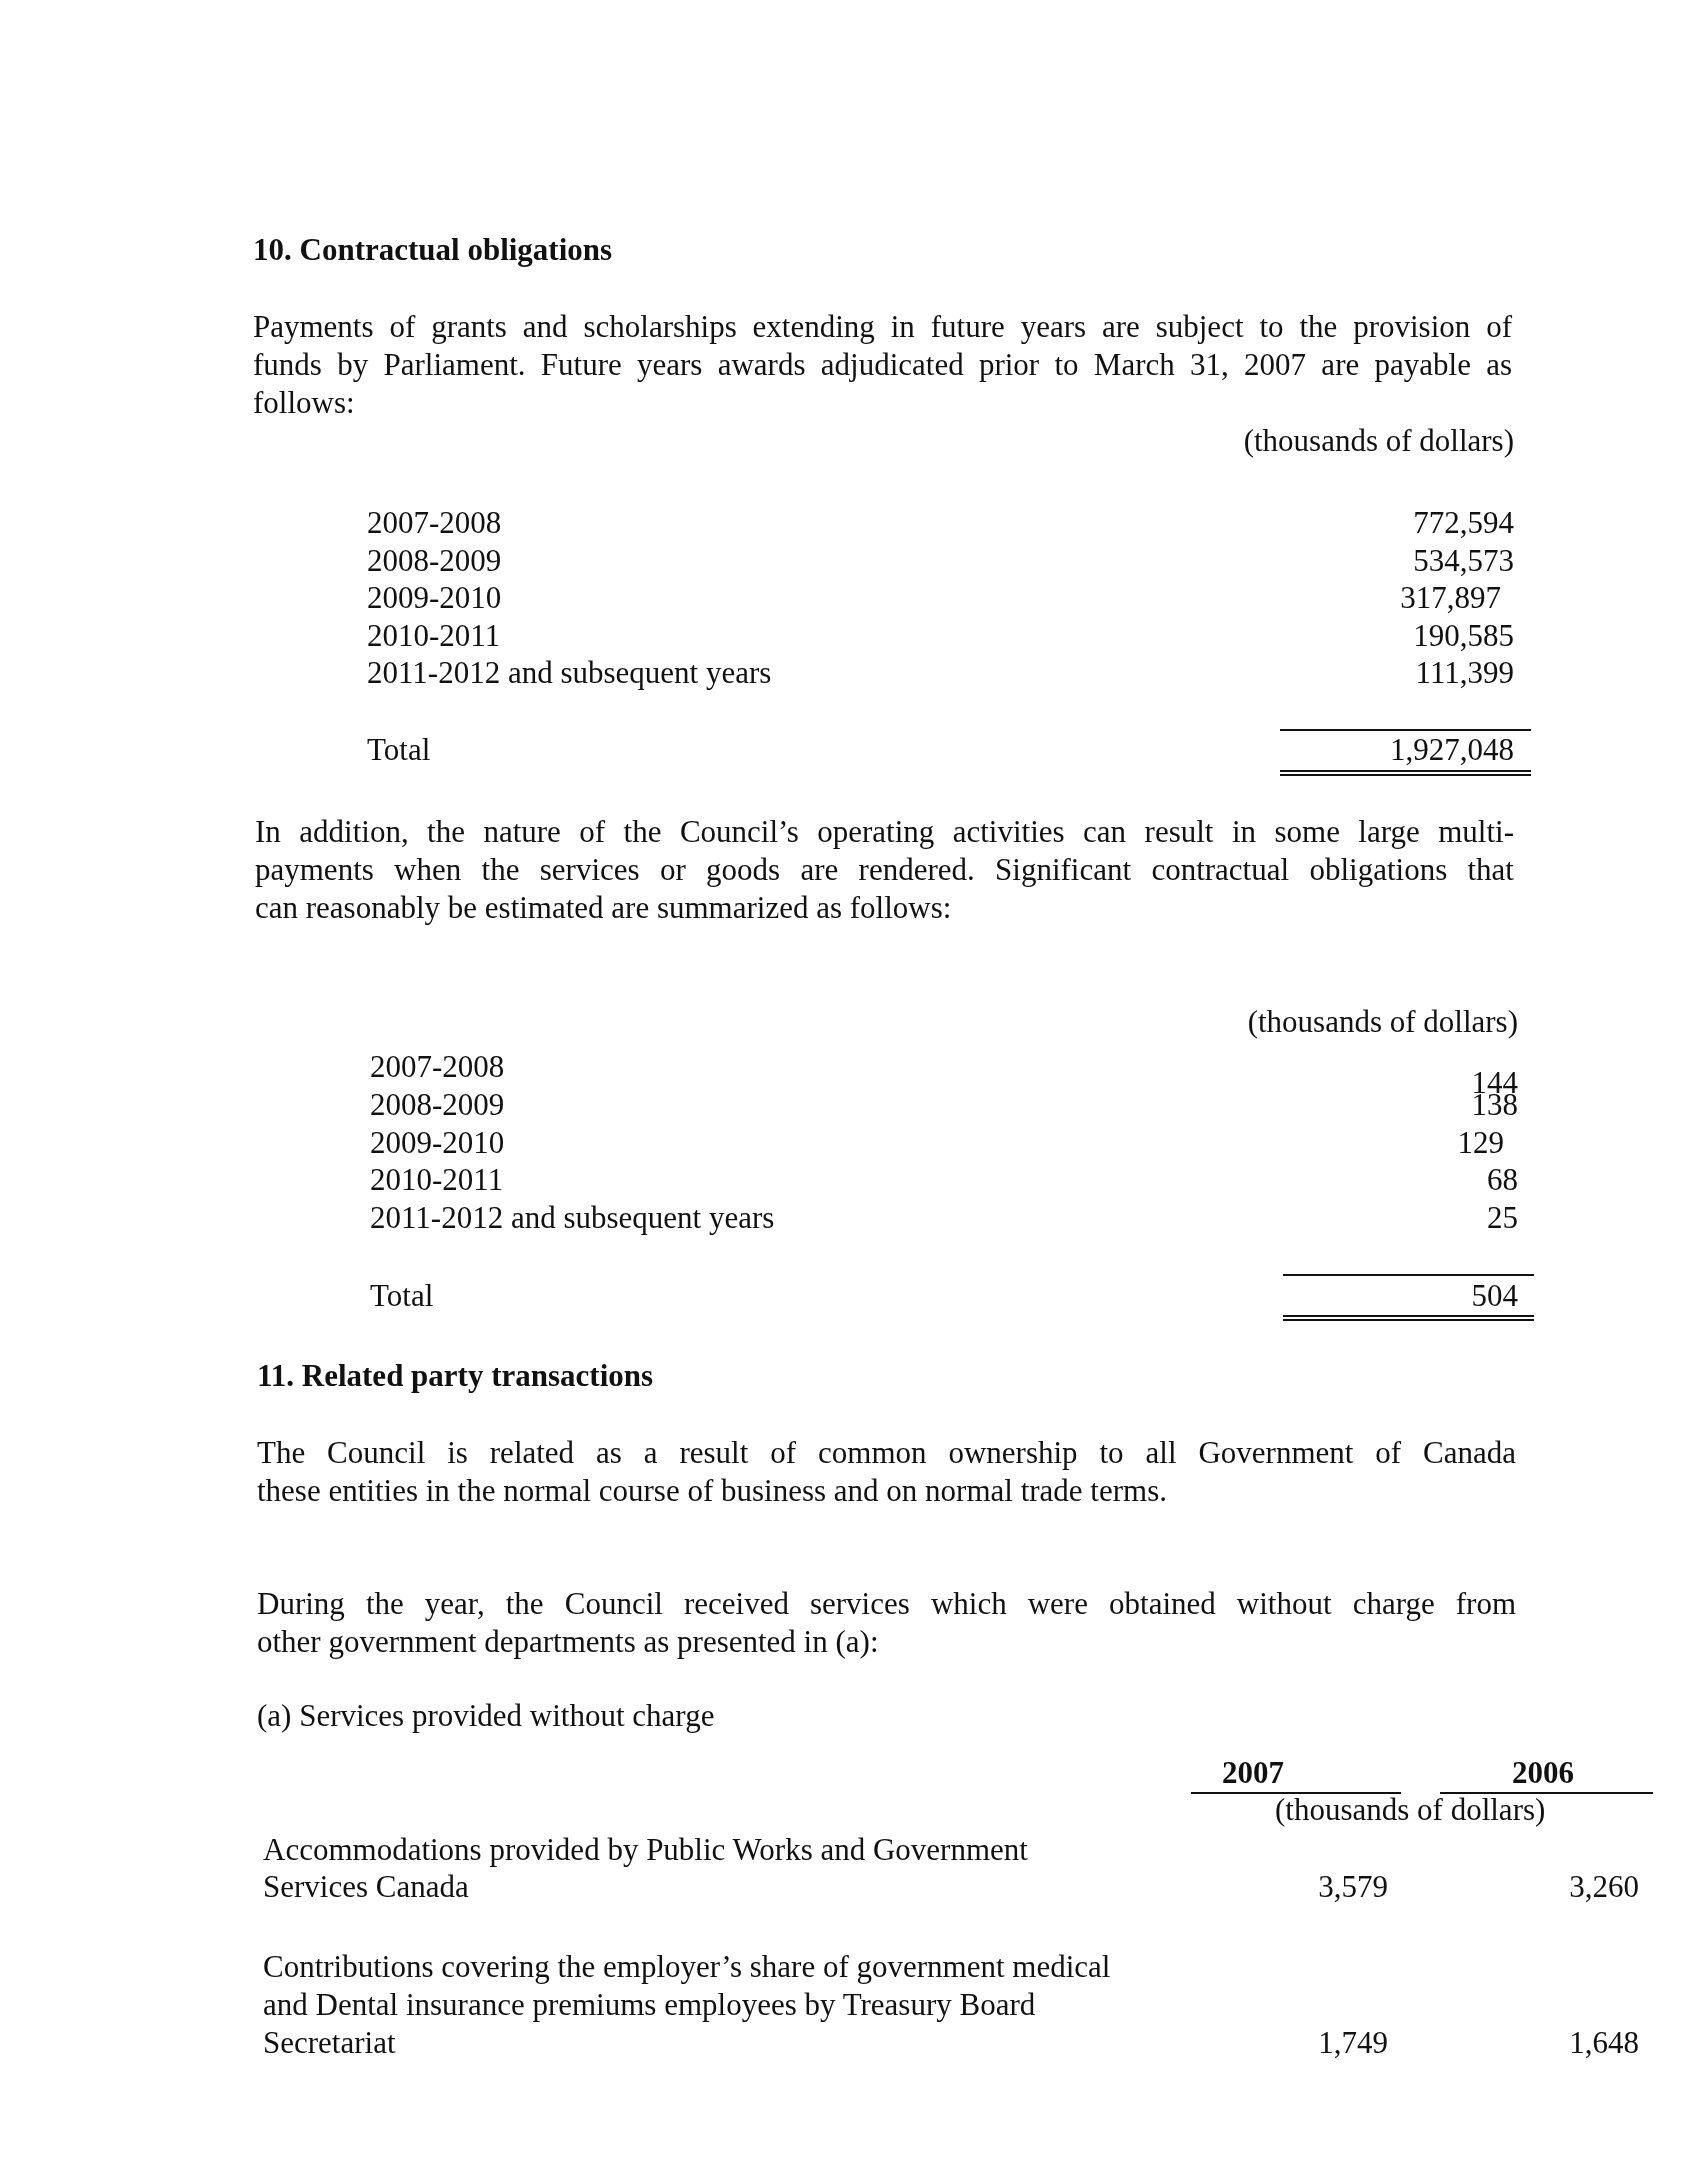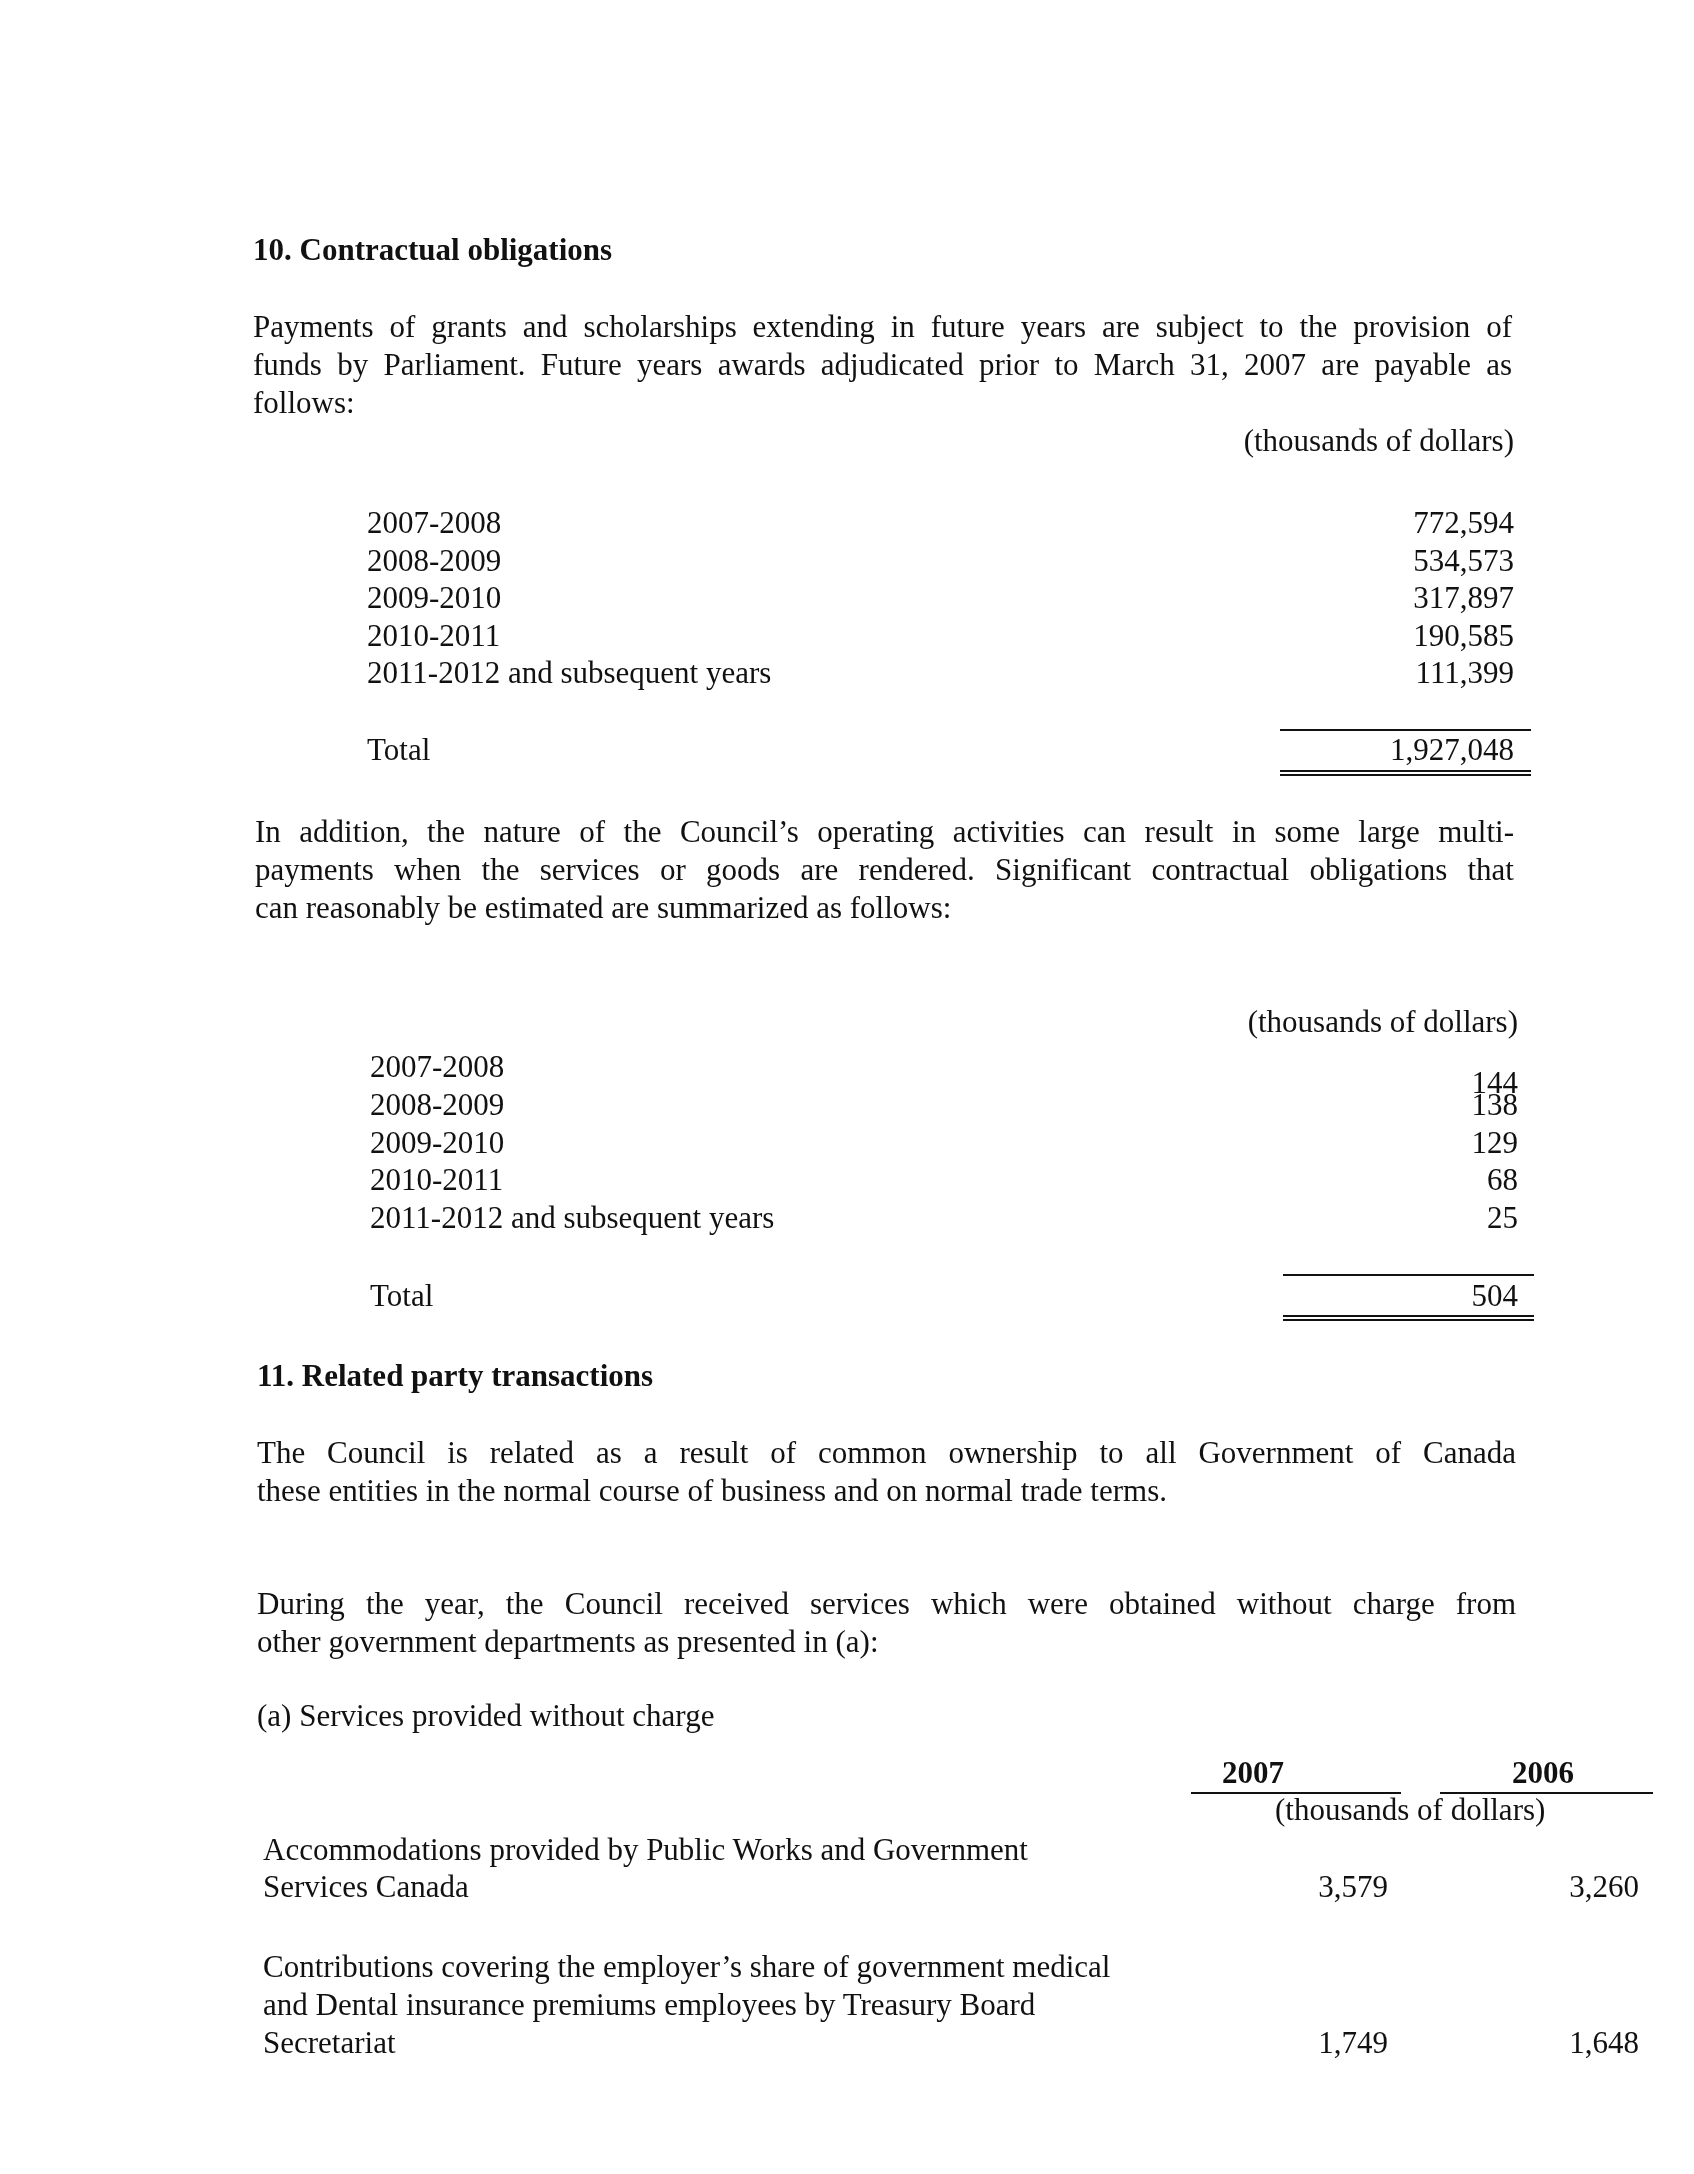--- a/index.html
+++ b/index.html
@@ -31,21 +31,21 @@
 <div class="abs right" style="right:181px; top:422px;">(thousands of dollars)</div>
 
 <div>
   <div class="abs" style="left:367px; top:504px;">2007-2008</div>
   <div class="abs right" style="right:181px; top:504px;">772,594</div>
 
   <div class="abs" style="left:367px; top:542px;">2008-2009</div>
   <div class="abs right" style="right:181px; top:542px;">534,573</div>
 
   <div class="abs" style="left:367px; top:579px;">2009-2010</div>
-  <div class="abs right" style="right:181px; top:579px;">317,897</div>
+  <div class="abs right" style="right:194px; top:579px;">317,897</div>
 
   <div class="abs" style="left:367px; top:617px;">2010-2011</div>
   <div class="abs right" style="right:181px; top:617px;">190,585</div>
 
   <div class="abs" style="left:367px; top:654px;">2011-2012 and subsequent years</div>
   <div class="abs right" style="right:181px; top:654px;">111,399</div>
 
   <div class="rule" style="left:1280px; width:251px; top:729px;"></div>
   <div class="abs" style="left:367px; top:731px;">Total</div>
   <div class="abs right" style="right:181px; top:731px;">1,927,048</div>
@@ -62,21 +62,21 @@
 <div class="abs right" style="right:177px; top:1003px;">(thousands of dollars)</div>
 
 <div>
   <div class="abs" style="left:370px; top:1048px;">2007-2008</div>
   <div class="abs right" style="right:177px; top:1048px;margin-top:16px;">144</div>
 
   <div class="abs" style="left:370px; top:1086px;">2008-2009</div>
   <div class="abs right" style="right:177px; top:1086px;">138</div>
 
   <div class="abs" style="left:370px; top:1124px;">2009-2010</div>
-  <div class="abs right" style="right:177px; top:1124px;text-align:right;">129</div>
+  <div class="abs right" style="right:191px; top:1124px;text-align:right;">129</div>
 
   <div class="abs" style="left:370px; top:1161px;">2010-2011</div>
   <div class="abs right" style="right:177px; top:1161px;">68</div>
 
   <div class="abs" style="left:370px; top:1199px;">2011-2012 and subsequent years</div>
   <div class="abs right" style="right:177px; top:1199px;">25</div>
 
   <div class="rule" style="left:1283px; width:251px; top:1274px;"></div>
   <div class="abs" style="left:370px; top:1277px;">Total</div>
   <div class="abs right" style="right:177px; top:1277px;">504</div>

